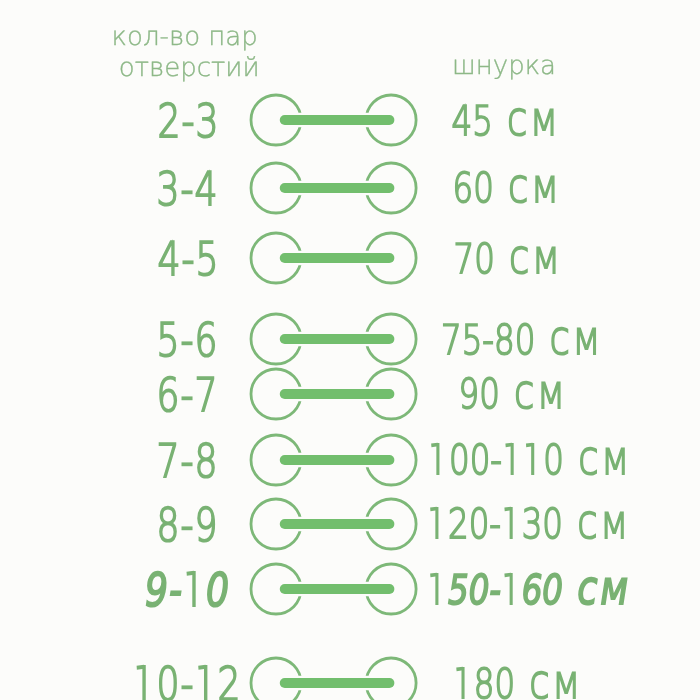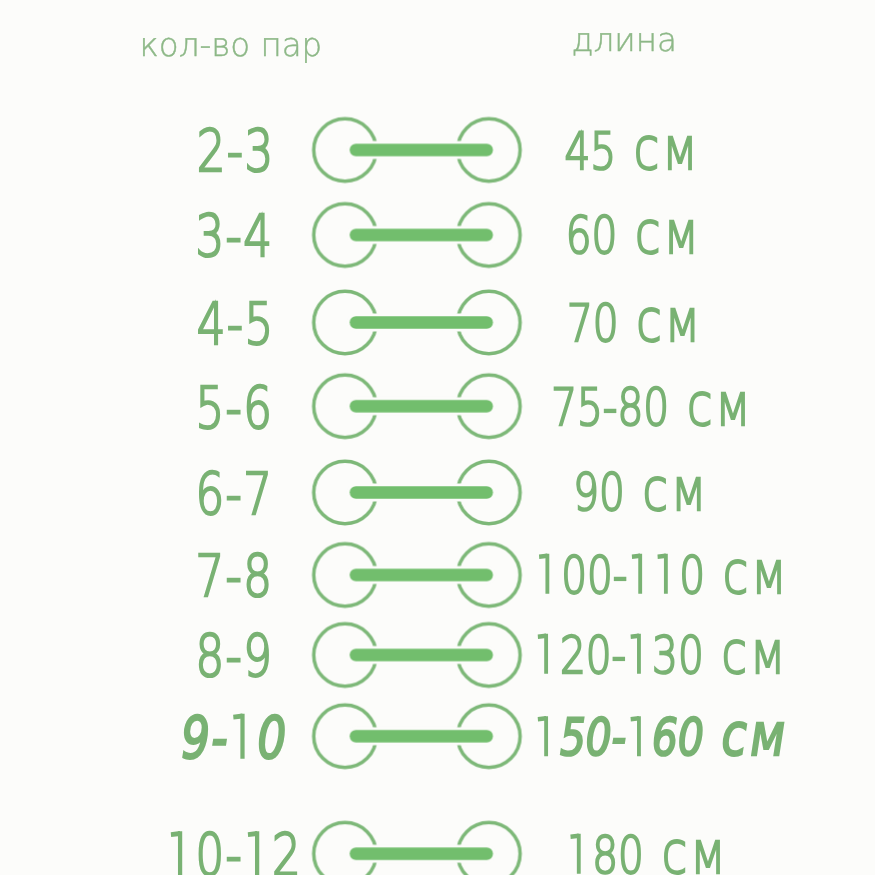--- a/index.html
+++ b/index.html
@@ -28,21 +28,22 @@
   .len .gap{display:inline-block;width:18px;}
   .one{display:inline-block;position:relative;vertical-align:baseline;height:0;}
   .one svg{position:absolute;left:0;bottom:-1px;overflow:visible;}
   .icon{position:absolute;}
 </style>
 </head>
 <body>
 
 <div class="stage">
   <div class="hline" id="hl1" style="width: 300px; left: 34.7px; top: 23.6px;">кол-во пар</div>
-  <div class="hline" id="hr1" style="width: 300px; left: 349.4px; top: 20px;">длина</div>
+  <div class="hline" id="hl2" style="width: 300px; left: 39.2px; top: 55.3px;">отверстий</div>
+  <div class="hline" id="hr2" style="width: 300px; left: 354px; top: 53.2px;">шнурка</div>
   <div id="rows">
       <div class="row" style="top: 89.9px; text-decoration: underline;">
         <div class="pairs" style="left:37.599999999999994px;top:1.1px;transform:scaleX(0.78) translateZ(0)">2-3</div>
         <svg class="icon" style="left:246px;top:-4px" width="180" height="68" viewBox="0 0 180 68">
           <circle cx="30" cy="34" r="25" fill="none" stroke="#7DB878" stroke-width="2.8"></circle>
           <circle cx="145.1" cy="34" r="25" fill="none" stroke="#7DB878" stroke-width="2.8"></circle>
           <line x1="38.75" y1="34" x2="143.4" y2="34" stroke="#FCFCFA" stroke-width="14.4" stroke-linecap="round"></line>
           <line x1="38.75" y1="34" x2="143.4" y2="34" stroke="#72BE6D" stroke-width="10" stroke-linecap="round"></line>
         </svg>
         <div class="len" style="left:305.6px;top:0.7px;transform:scaleX(0.79) translateZ(0)"><span>45</span><span class="gap"></span><span class="u">см</span></div>
@@ -60,21 +61,21 @@
       <div class="row" style="top: 228px; text-decoration: underline;">
         <div class="pairs" style="left:38px;top:1.1px;transform:scaleX(0.78) translateZ(0)">4-5</div>
         <svg class="icon" style="left:246px;top:-4px" width="180" height="68" viewBox="0 0 180 68">
           <circle cx="30" cy="34" r="25" fill="none" stroke="#7DB878" stroke-width="2.8"></circle>
           <circle cx="145.1" cy="34" r="25" fill="none" stroke="#7DB878" stroke-width="2.8"></circle>
           <line x1="38.75" y1="34" x2="143.4" y2="34" stroke="#FCFCFA" stroke-width="14.4" stroke-linecap="round"></line>
           <line x1="38.75" y1="34" x2="143.4" y2="34" stroke="#72BE6D" stroke-width="10" stroke-linecap="round"></line>
         </svg>
         <div class="len" style="left:307.9px;top:0.7px;transform:scaleX(0.79) translateZ(0)"><span>70</span><span class="gap"></span><span class="u">см</span></div>
       </div>
-      <div class="row" style="top: 295px;">
+      <div class="row" style="top: 309px;">
         <div class="pairs" style="left:36.5px;top:1.1px;transform:scaleX(0.78) translateZ(0)">5-6</div>
         <svg class="icon" style="left:246px;top:-4px" width="180" height="68" viewBox="0 0 180 68">
           <circle cx="30" cy="34" r="25" fill="none" stroke="#7DB878" stroke-width="2.8"></circle>
           <circle cx="145.1" cy="34" r="25" fill="none" stroke="#7DB878" stroke-width="2.8"></circle>
           <line x1="38.75" y1="34" x2="143.4" y2="34" stroke="#FCFCFA" stroke-width="14.4" stroke-linecap="round"></line>
           <line x1="38.75" y1="34" x2="143.4" y2="34" stroke="#72BE6D" stroke-width="10" stroke-linecap="round"></line>
         </svg>
         <div class="len" style="left:321.5px;top:0.7px;transform:scaleX(0.79) translateZ(0)"><span>75-80</span><span class="gap"></span><span class="u">см</span></div>
       </div>
       <div class="row" style="top: 363.5px;">

